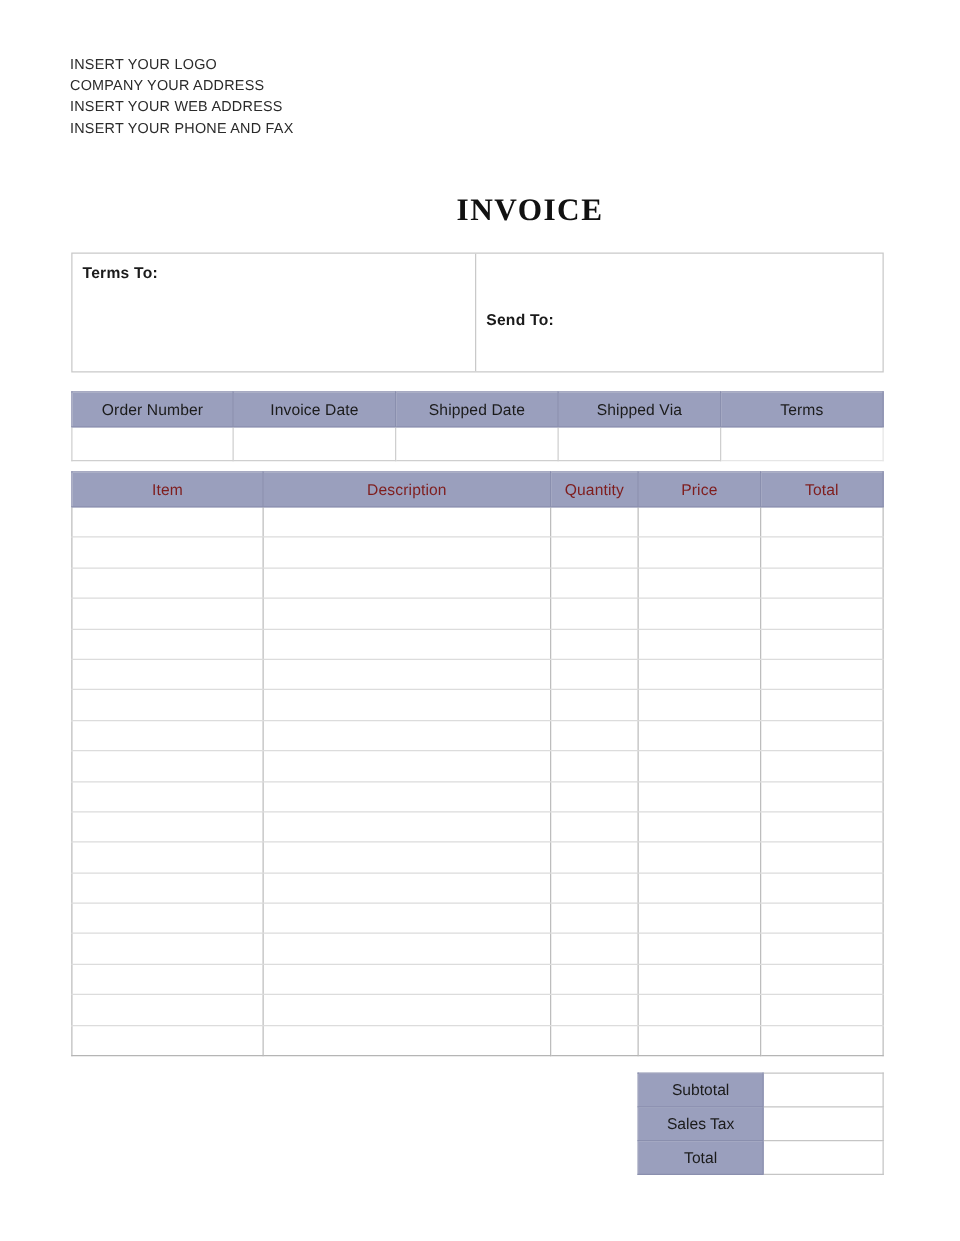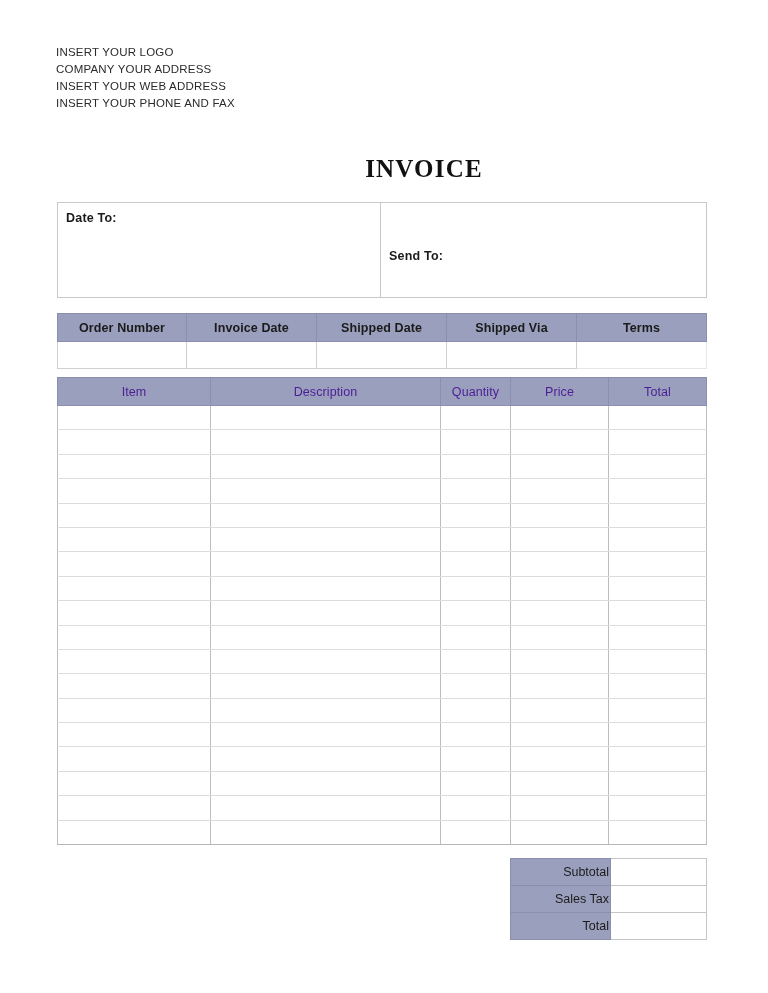--- a/index.html
+++ b/index.html
@@ -92,21 +92,21 @@
     top: 313px;
     width: 649px;
     border-collapse: collapse;
     table-layout: fixed;
   }
   .order-table th {
     background: #9a9fbd;
     border: 1px solid #8a8fae;
     height: 25px;
     font-size: 12.5px;
-    font-weight: bold;
+    font-weight: normal;
     color: #1b1b1b;
     text-align: center;
     letter-spacing: 0.1px;
   }
   .order-table td {
     border: 1px solid #cfcfcf;
     border-top: none;
     height: 24px;
     background: #ffffff;
   }
@@ -123,21 +123,21 @@
     width: 649px;
     border-collapse: collapse;
     table-layout: fixed;
   }
   .items-table th {
     background: #9a9fbd;
     border: 1px solid #8a8fae;
     height: 25px;
     font-size: 12.5px;
     font-weight: normal;
-    color: #4c1d95;
+    color: #7f1d1d;
     text-align: center;
     letter-spacing: 0.1px;
   }
   .items-table td {
     border-left: 1px solid #bdbdbd;
     border-right: 1px solid #bdbdbd;
     border-bottom: 1px solid #dcdcdc;
     height: 23.4px;
     background: #ffffff;
     padding: 0;
@@ -155,21 +155,21 @@
     border-collapse: collapse;
     table-layout: fixed;
   }
   .totals-table td.tot-label {
     background: #9a9fbd;
     border: 1px solid #8a8fae;
     height: 24px;
     width: 100px;
     font-size: 12.5px;
     color: #1b1b1b;
-    text-align: right;
+    text-align: center;
   }
   .totals-table td.tot-value {
     background: #ffffff;
     border: 1px solid #c5c5c5;
     height: 24px;
   }
 </style>
 </head>
 <body>
 
@@ -179,21 +179,21 @@
     <div class="company-line">INSERT YOUR LOGO</div>
     <div class="company-line">COMPANY YOUR ADDRESS</div>
     <div class="company-line">INSERT YOUR WEB ADDRESS</div>
     <div class="company-line">INSERT YOUR PHONE AND FAX</div>
   </div>
 
   <div class="invoice-title">INVOICE</div>
 
   <div class="address-box">
     <div class="address-cell bill">
-      <div class="address-label">Date To:</div>
+      <div class="address-label">Terms To:</div>
     </div>
     <div class="address-cell send">
       <div class="address-label">Send To:</div>
     </div>
   </div>
 
   <table class="order-table">
     <colgroup>
       <col style="width:129px">
       <col style="width:130px">

